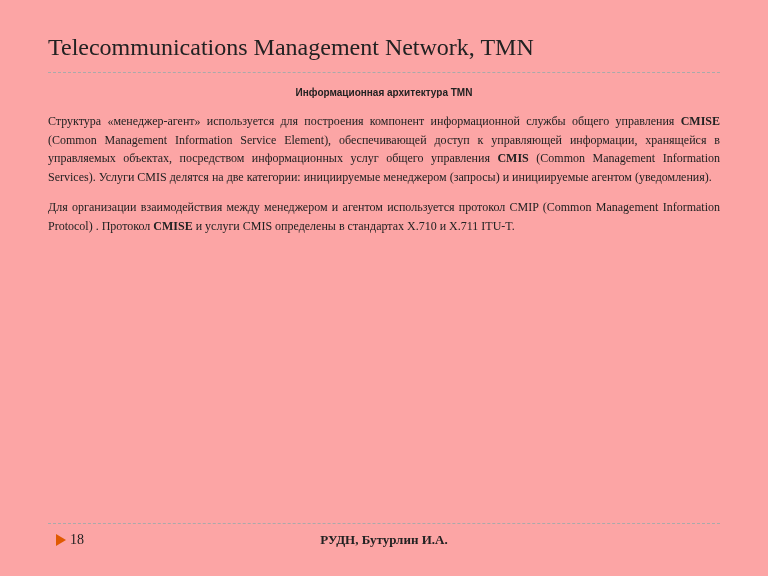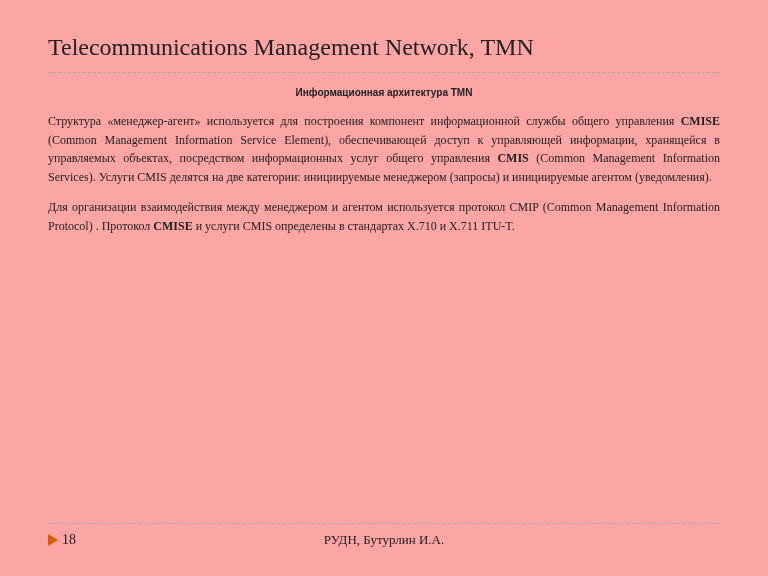--- a/index.html
+++ b/index.html
@@ -75,21 +75,21 @@
       justify-content: center;
       padding-top: 8px;
       position: relative;
       margin-top: auto;
     }
 
     .footer-page {
       display: flex;
       align-items: center;
       position: absolute;
-      left: 0;
+      left: 8px;
       gap: 4px;
     }
 
     .footer-arrow {
       width: 0;
       height: 0;
       border-top: 6px solid transparent;
       border-bottom: 6px solid transparent;
       border-left: 10px solid #e05a00;
     }
@@ -98,20 +98,21 @@
       font-size: 14px;
       color: #222222;
       font-family: 'Times New Roman', Times, serif;
     }
 
     .footer-text {
       font-size: 13px;
       color: #222222;
       font-family: 'Times New Roman', Times, serif;
       text-align: center;
+      font-weight: bold;
     }
   </style>
 </head>
 <body>
 
 <div class="slide">
 
   <div class="title-area">
     <h1 class="slide-title">Telecommunications Management Network, TMN</h1>
   </div>

